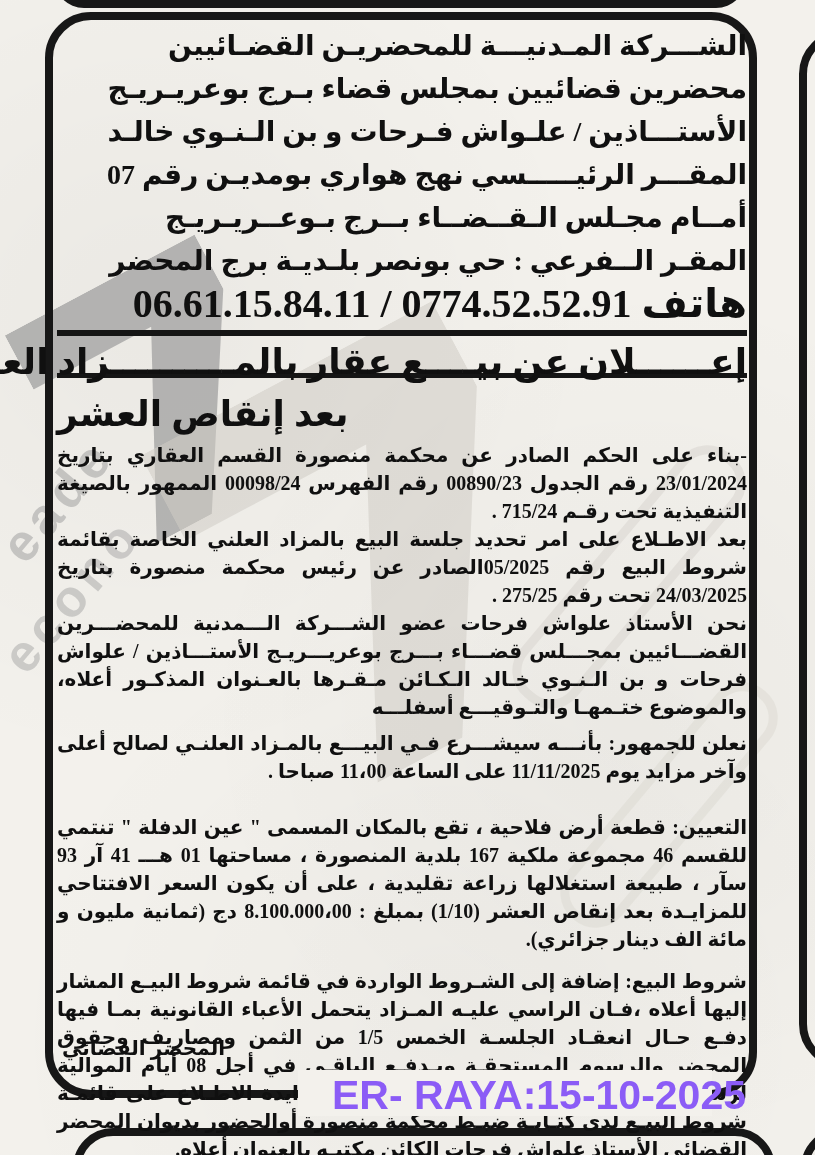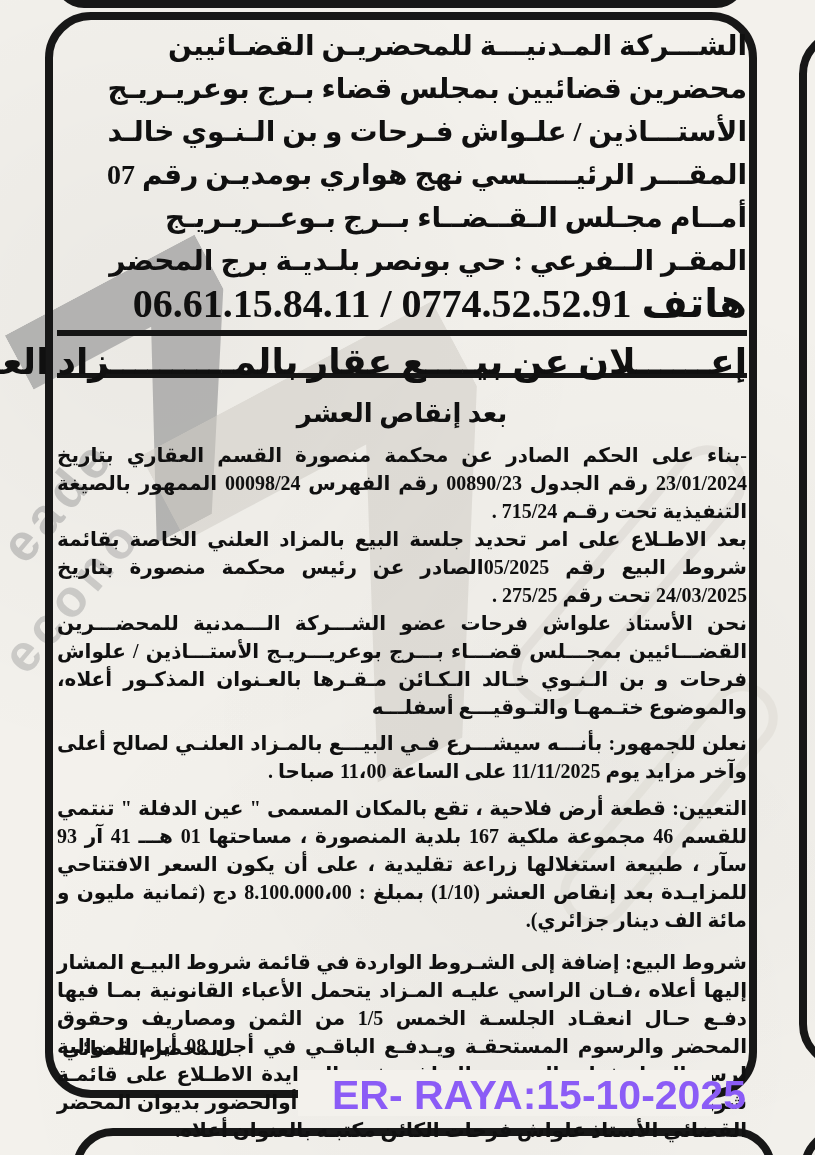--- a/index.html
+++ b/index.html
@@ -40,26 +40,26 @@
   .wm-b1{left:470px;top:540px;width:300px;height:56px;transform:rotate(-50deg);}
   .wm-b2{left:520px;top:770px;width:280px;height:52px;transform:rotate(-50deg);opacity:.45;}
   
   .content{position:absolute;left:57px;top:24px;width:690px;z-index:2;direction:rtl;}
   .hline{font-size:28px;line-height:43px;text-align:right;white-space:nowrap;}
   .hline-phone{font-size:40px;}
   .divider{height:6px;background:#151515;margin-top:5px;}
   .title-wrap{position:relative;margin-top:3px;height:50px;}
   .title-rule{position:absolute;left:0;right:0;top:34px;height:5px;background:#151515;}
   .title{position:relative;z-index:1;font-size:36px;line-height:46px;text-align:center;white-space:nowrap;}
-  .subtitle{font-size:26px;line-height:38px;margin-top:6px;text-align:center;}
+  .subtitle{font-size:36px;line-height:38px;margin-top:6px;text-align:left;}
   .articles{font-size:26px;line-height:34px;margin-top:2px;text-align:center;}
   .bodytext{margin-top:8px;font-size:20px;line-height:28px;text-align:justify;}
   .bodytext p{margin:0;}
   .bodytext p.mt1{margin-top:8px;}
-  .bodytext p.mt2{margin-top:9px;}
+  .bodytext p.mt2{margin-top:28px;}
   .bodytext p.mt3{margin-top:14px;}
   .signature{position:absolute;left:62px;top:1036px;z-index:2;direction:rtl;font-size:20px;}
   .credit-patch{position:absolute;left:298px;top:1070px;width:414px;height:46px;background:#f3f1ec;z-index:3;}
   .credit{position:absolute;left:332px;top:1072px;z-index:4;
     font-family:"Liberation Sans",sans-serif;font-weight:700;font-size:41px;color:#8b5cf6;white-space:nowrap;}
 </style>
 </head>
 <body>
 
 <div class="page">

